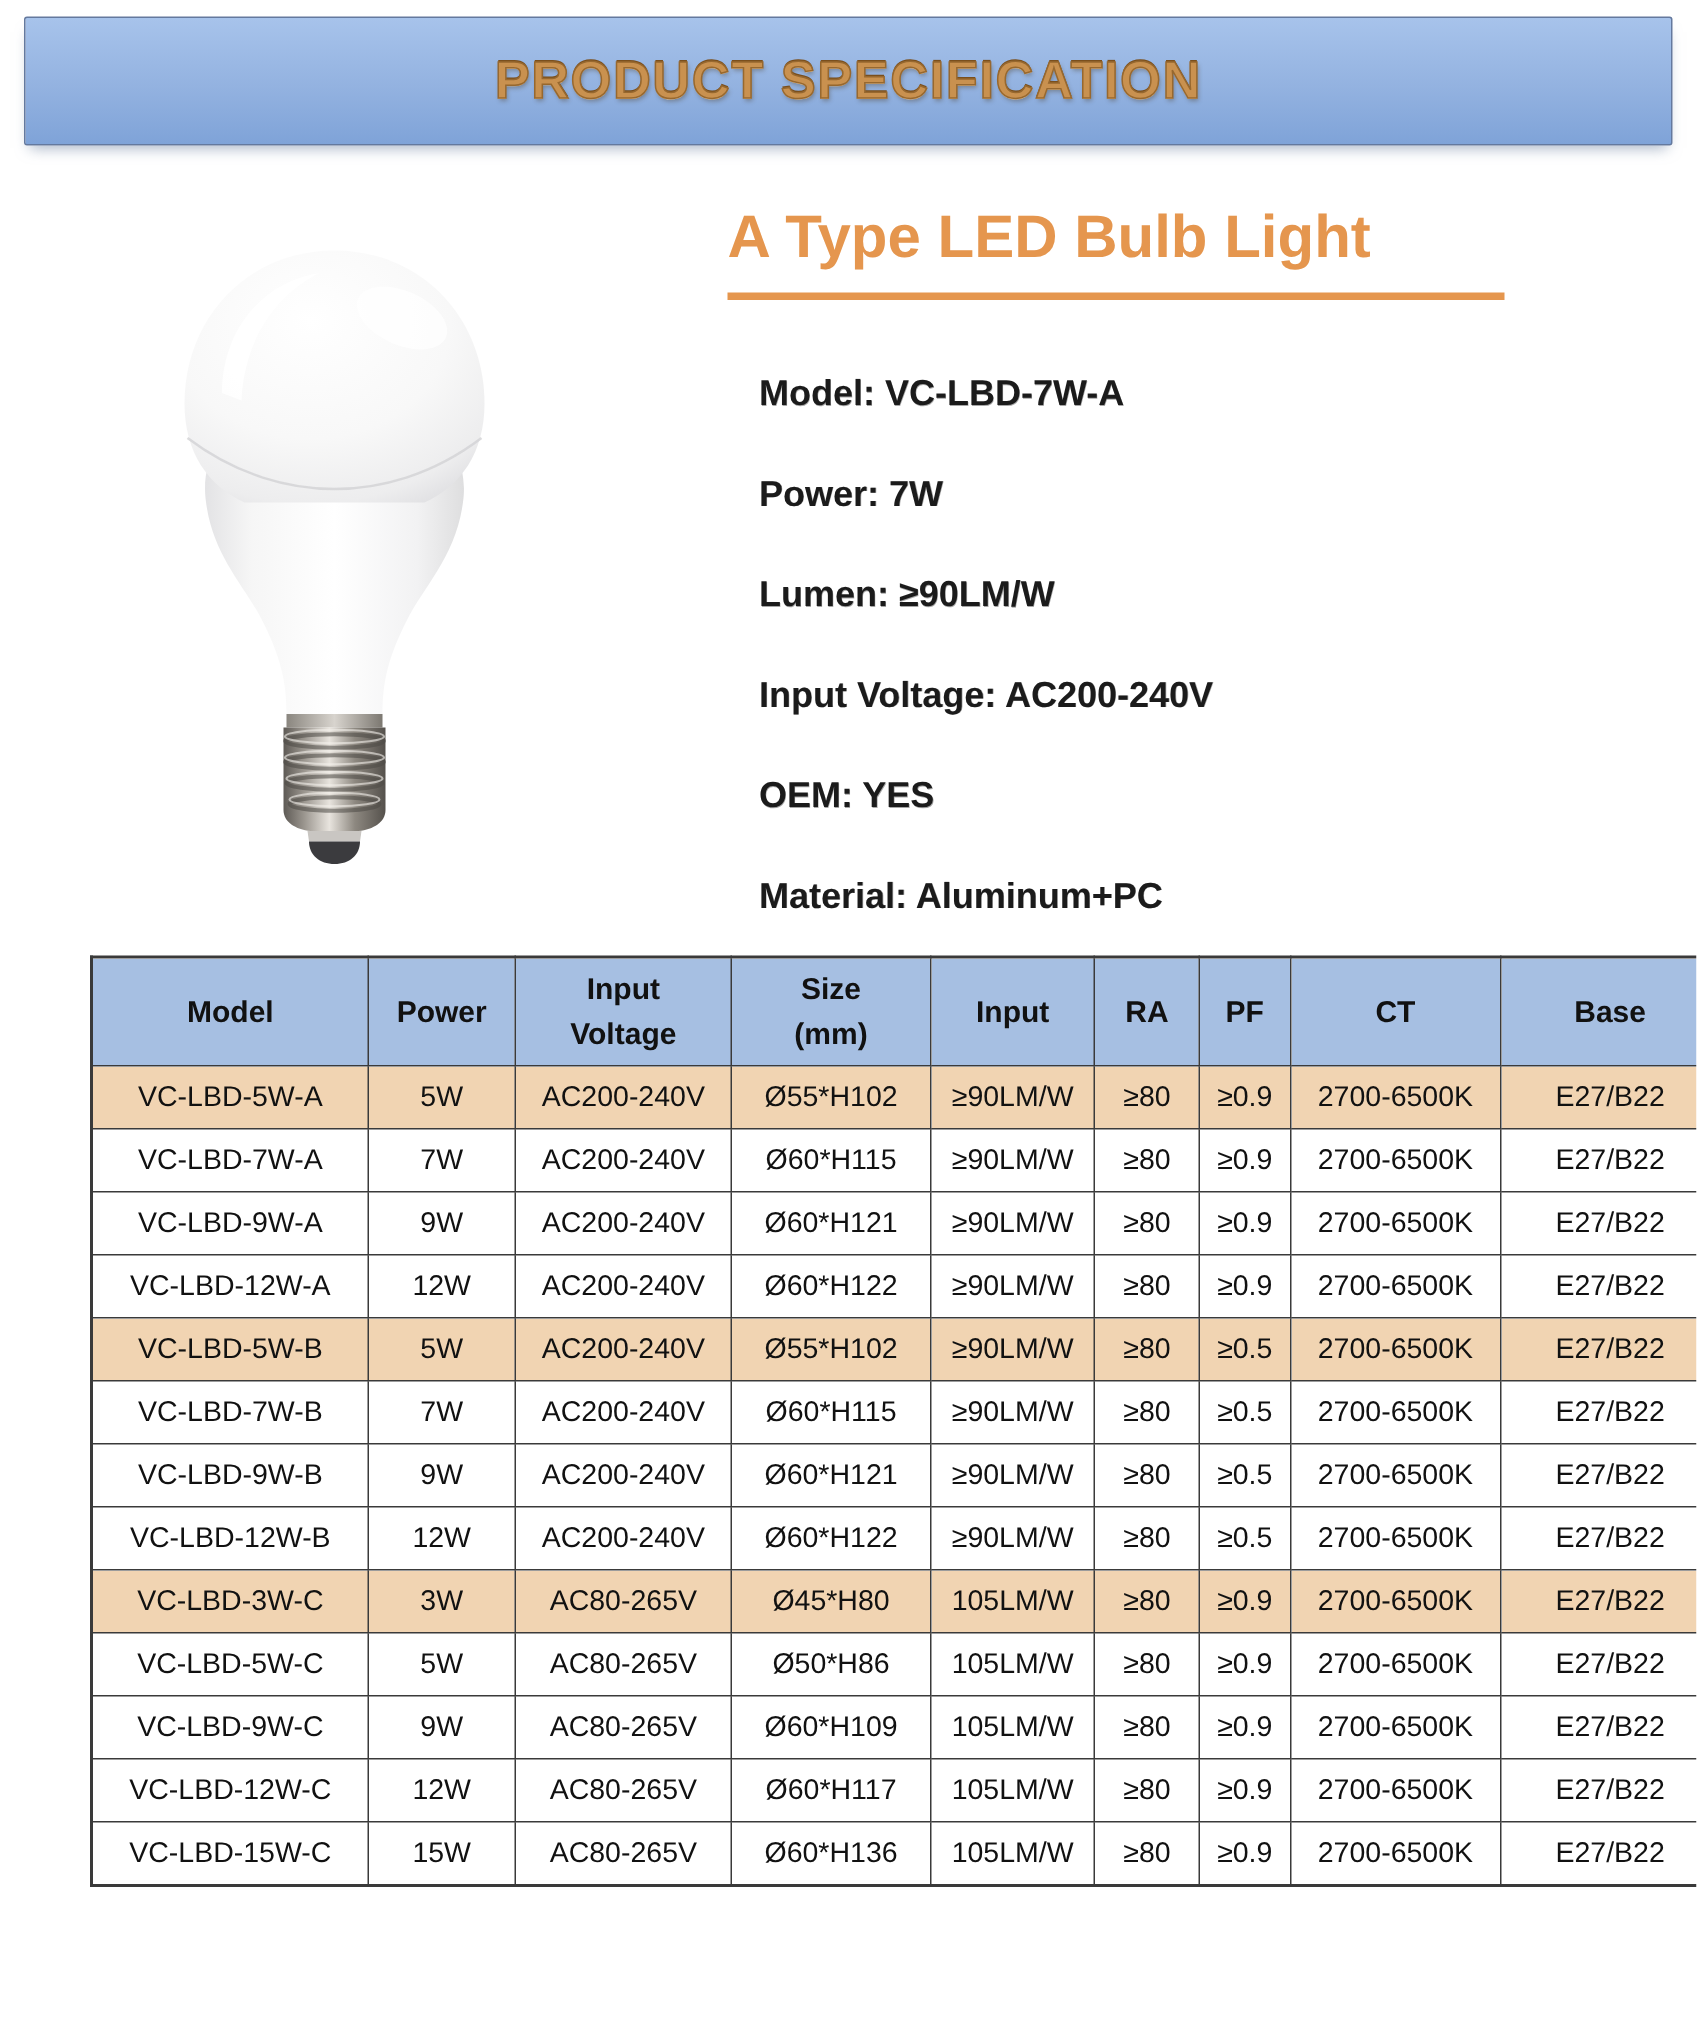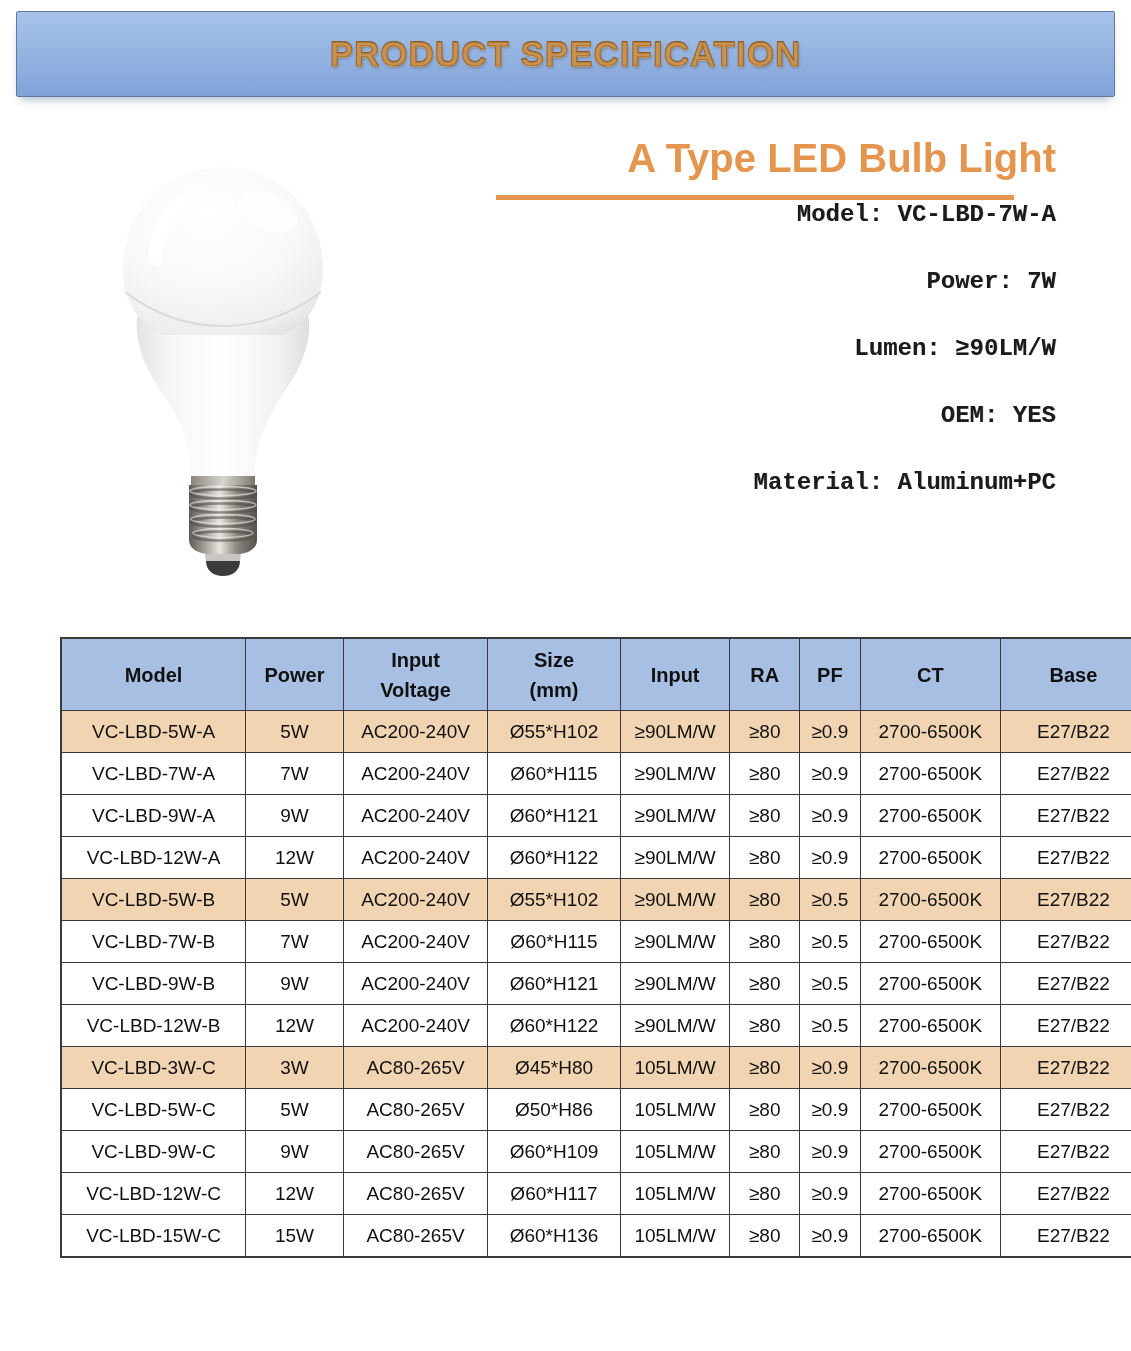--- a/index.html
+++ b/index.html
@@ -30,34 +30,34 @@
     letter-spacing: 1px;
     color: var(--banner-text);
     -webkit-text-stroke: 1px #97682f;
     text-shadow: 0 1px 0 #eec28a, 0 -1px 0 #7a4f1d, 1px 2px 3px rgba(70,50,20,.35);
   }
 
   
   .bulb-figure { position: absolute; left: 103px; top: 142px; width: 240px; height: 440px; }
 
   
-  .info { position: absolute; left: 496px; top: 136px; width: 560px; text-align: right; }
+  .info { position: absolute; left: 485px; top: 136px; width: 560px; }
   .product-title {
     font-size: 40px;
     font-weight: bold;
     color: var(--accent-orange);
     letter-spacing: 0px;
     line-height: 1.1;
   }
   .title-rule {
     width: 518px; height: 5px;
     background: var(--accent-orange);
     margin-top: 15px;
   }
-  .spec-list { padding-left: 21px; font-family: Liberation Mono, monospace; }
+  .spec-list { margin-top: 48px; padding-left: 21px; }
   .spec-line {
     font-size: 24px;
     font-weight: bold;
     color: #1b1b1b;
     line-height: 29px;
     margin-bottom: 38px;
     text-shadow: 0.4px 0.4px 0 rgba(0,0,0,.35);
   }
 
   
@@ -171,20 +171,21 @@
     </svg>
   </div>
 
   <div class="info">
     <div class="product-title">A Type LED Bulb Light</div>
     <div class="title-rule"></div>
     <div class="spec-list">
         <div class="spec-line">Model: VC-LBD-7W-A</div>
         <div class="spec-line">Power: 7W</div>
         <div class="spec-line">Lumen: ≥90LM/W</div>
+        <div class="spec-line">Input Voltage: AC200-240V</div>
         <div class="spec-line">OEM: YES</div>
         <div class="spec-line">Material: Aluminum+PC</div>
       </div>
   </div>
 
   <table class="spec-table">
     <colgroup>
       <col style="width:17.0%">
         <col style="width:9.0%">
         <col style="width:13.3%">

